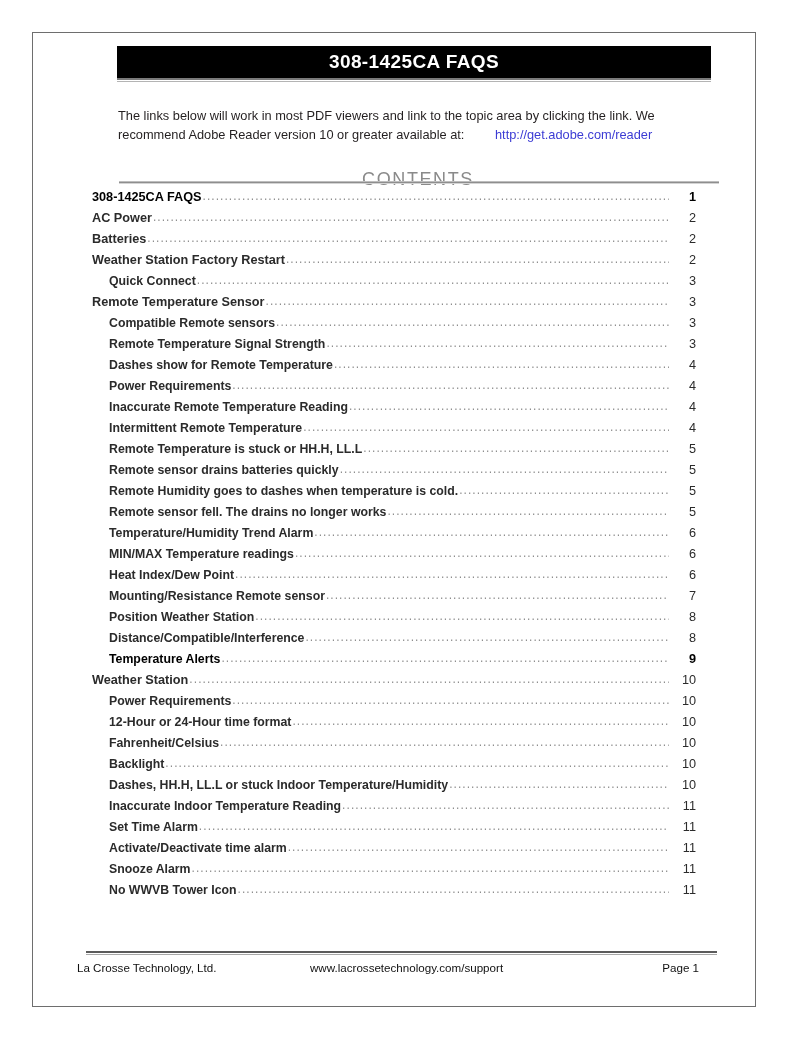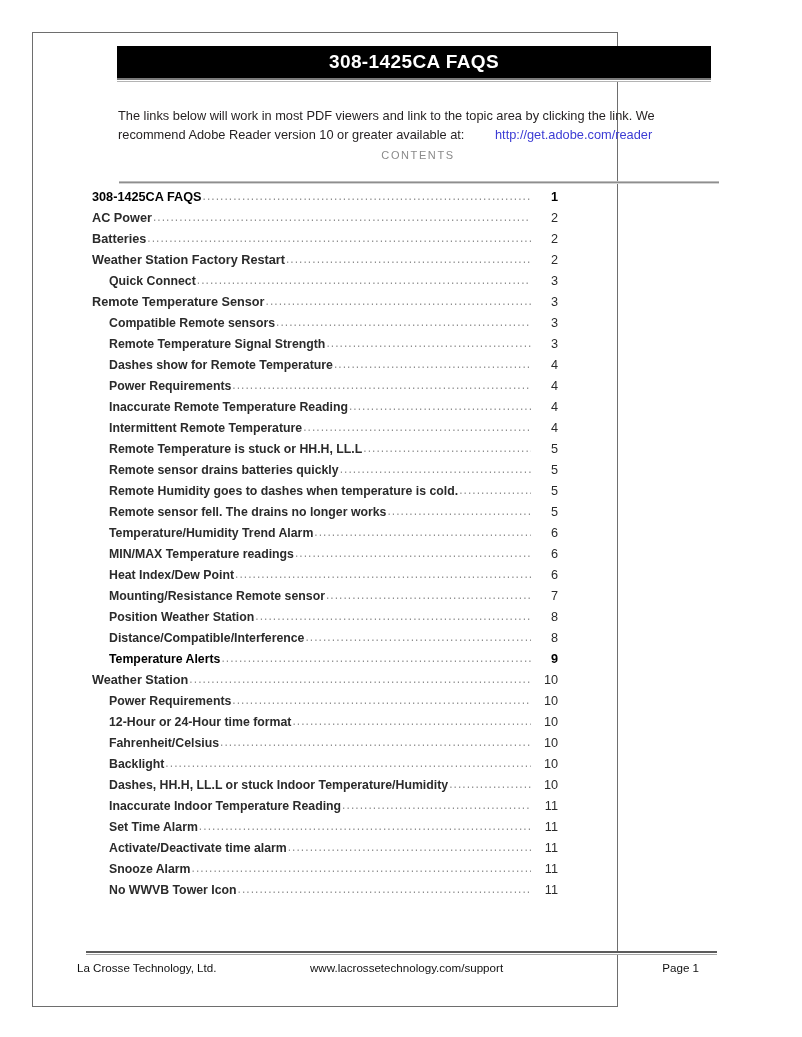--- a/index.html
+++ b/index.html
@@ -11,21 +11,21 @@
     width: 802px;
     height: 1037px;
     font-family: "Liberation Sans", sans-serif;
     -webkit-font-smoothing: antialiased;
   }
 
   #page {
     position: absolute;
     left: 32px;
     top: 32px;
-    width: 586px;
+    width: 724px;
     height: 975px;
     border: 1px solid #6e6e6e;
     box-sizing: border-box;
     background: #fff;
   }
 
   
   .title-band {
     position: absolute;
     left: 84px;
@@ -75,24 +75,24 @@
   .intro a.link {
     color: #3b3bd4;
     text-decoration: none;
     padding-left: 27px;
   }
 
   
   .contents-head {
     position: absolute;
     left: 85px;
-    top: 116px;
+    top: 136px;
     width: 600px;
     text-align: center;
-    font-size: 11px;
+    font-size: 18px;
     letter-spacing: 1.6px;
     color: #8a8a8a;
   }
   .contents-rule {
     position: absolute;
     left: 86px;
     top: 148px;
     width: 600px;
     height: 3px;
   }

